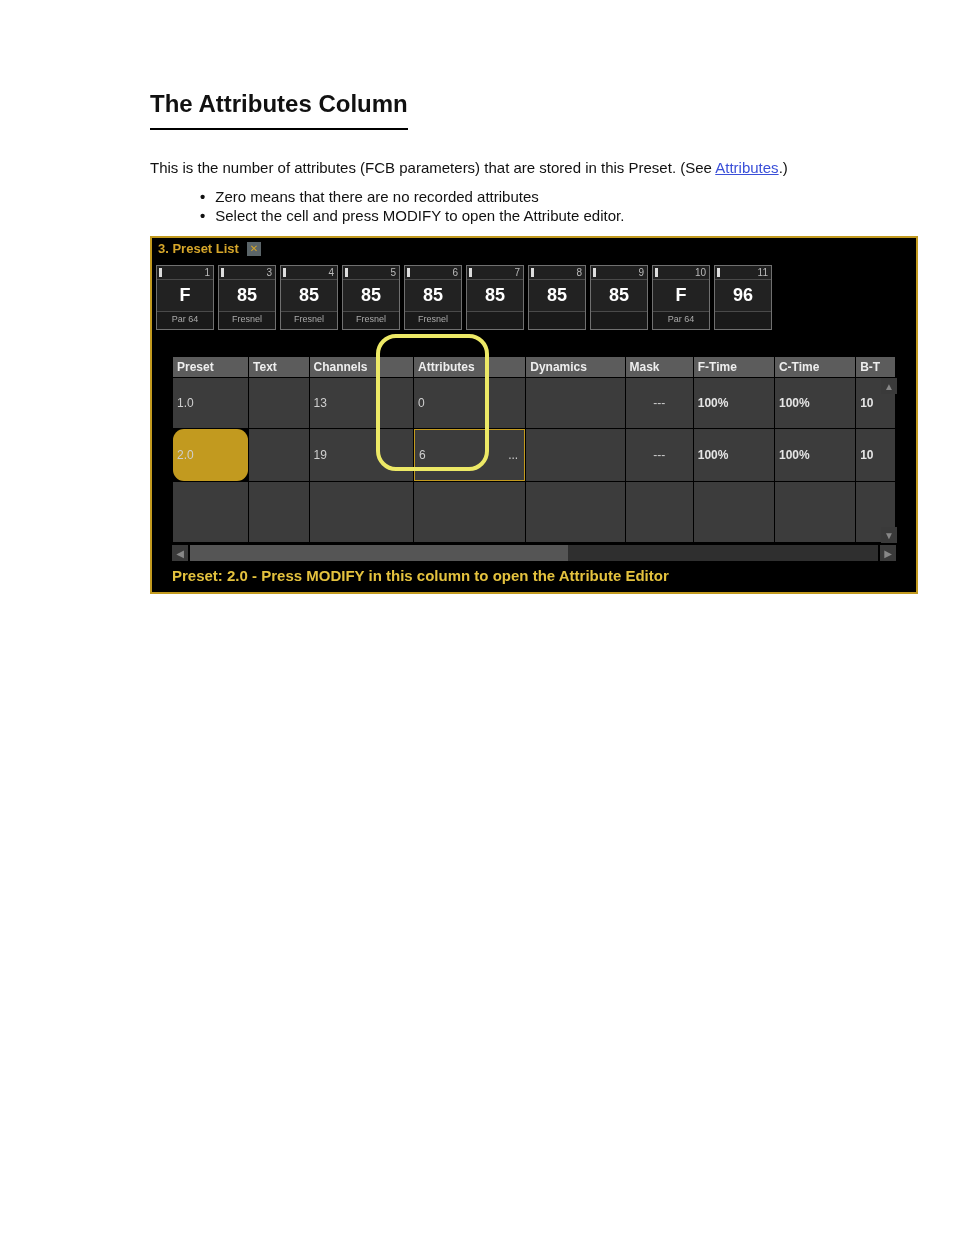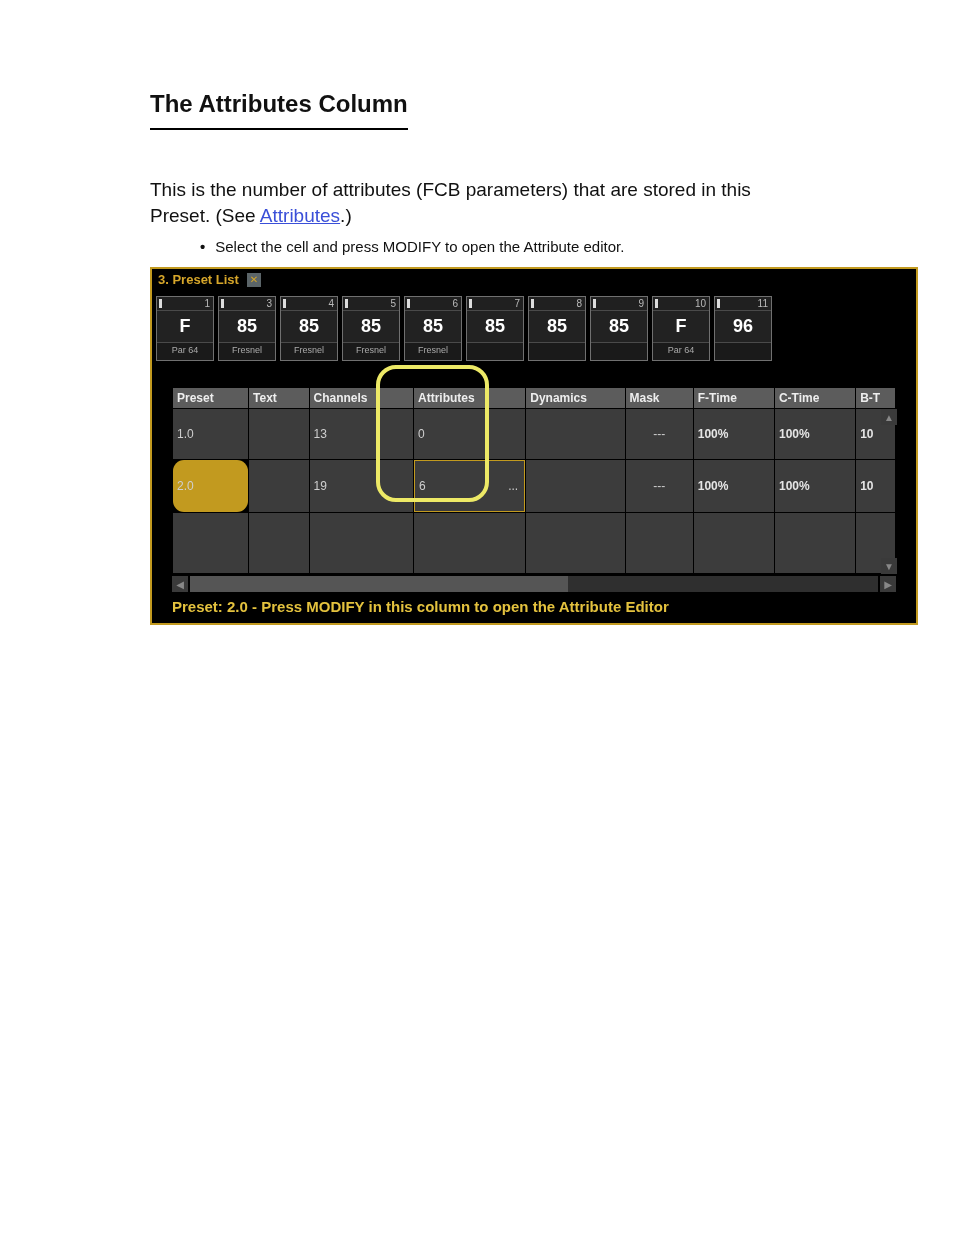--- a/index.html
+++ b/index.html
@@ -17,25 +17,24 @@
   .heading {
     font-size: 24px;
     font-weight: bold;
     color: #111;
     border-bottom: 2px solid #000;
     display: inline-block;
     padding-bottom: 10px;
     margin-bottom: 28px;
   }
   .para {
-    font-size: 19px;
+    font-size: 15px;
     line-height: 1.35;
     color: #111;
     margin-bottom: 10px;
-    margin-top: 19px;
   }
   .link {
     color: #3a4fd8;
     text-decoration: underline;
   }
   .bullets {
     margin-top: 6px;
     margin-left: 50px;
     font-size: 15px;
     color: #111;
@@ -301,20 +300,21 @@
 <body>
 
 <div class="page">
   <div class="heading">The Attributes Column</div>
 
   <div class="para">
     <span>This is the number of attributes (FCB parameters) that are stored in this Preset. (See </span><a href="#" class="link">Attributes</a><span>.)</span>
   </div>
 
   <div class="bullets">
+    <div class="bullet"><span class="dot">•</span><span>Zero means that there are no recorded attributes</span></div>
     <div class="bullet"><span class="dot">•</span><span>Select the cell and press MODIFY to open the Attribute editor.</span></div>
   </div>
 
   
   <div class="ui-panel">
 
     <div class="ui-titlebar">
       <span class="title">3. Preset List</span>
       <span class="closebtn">✕</span>
     </div>

